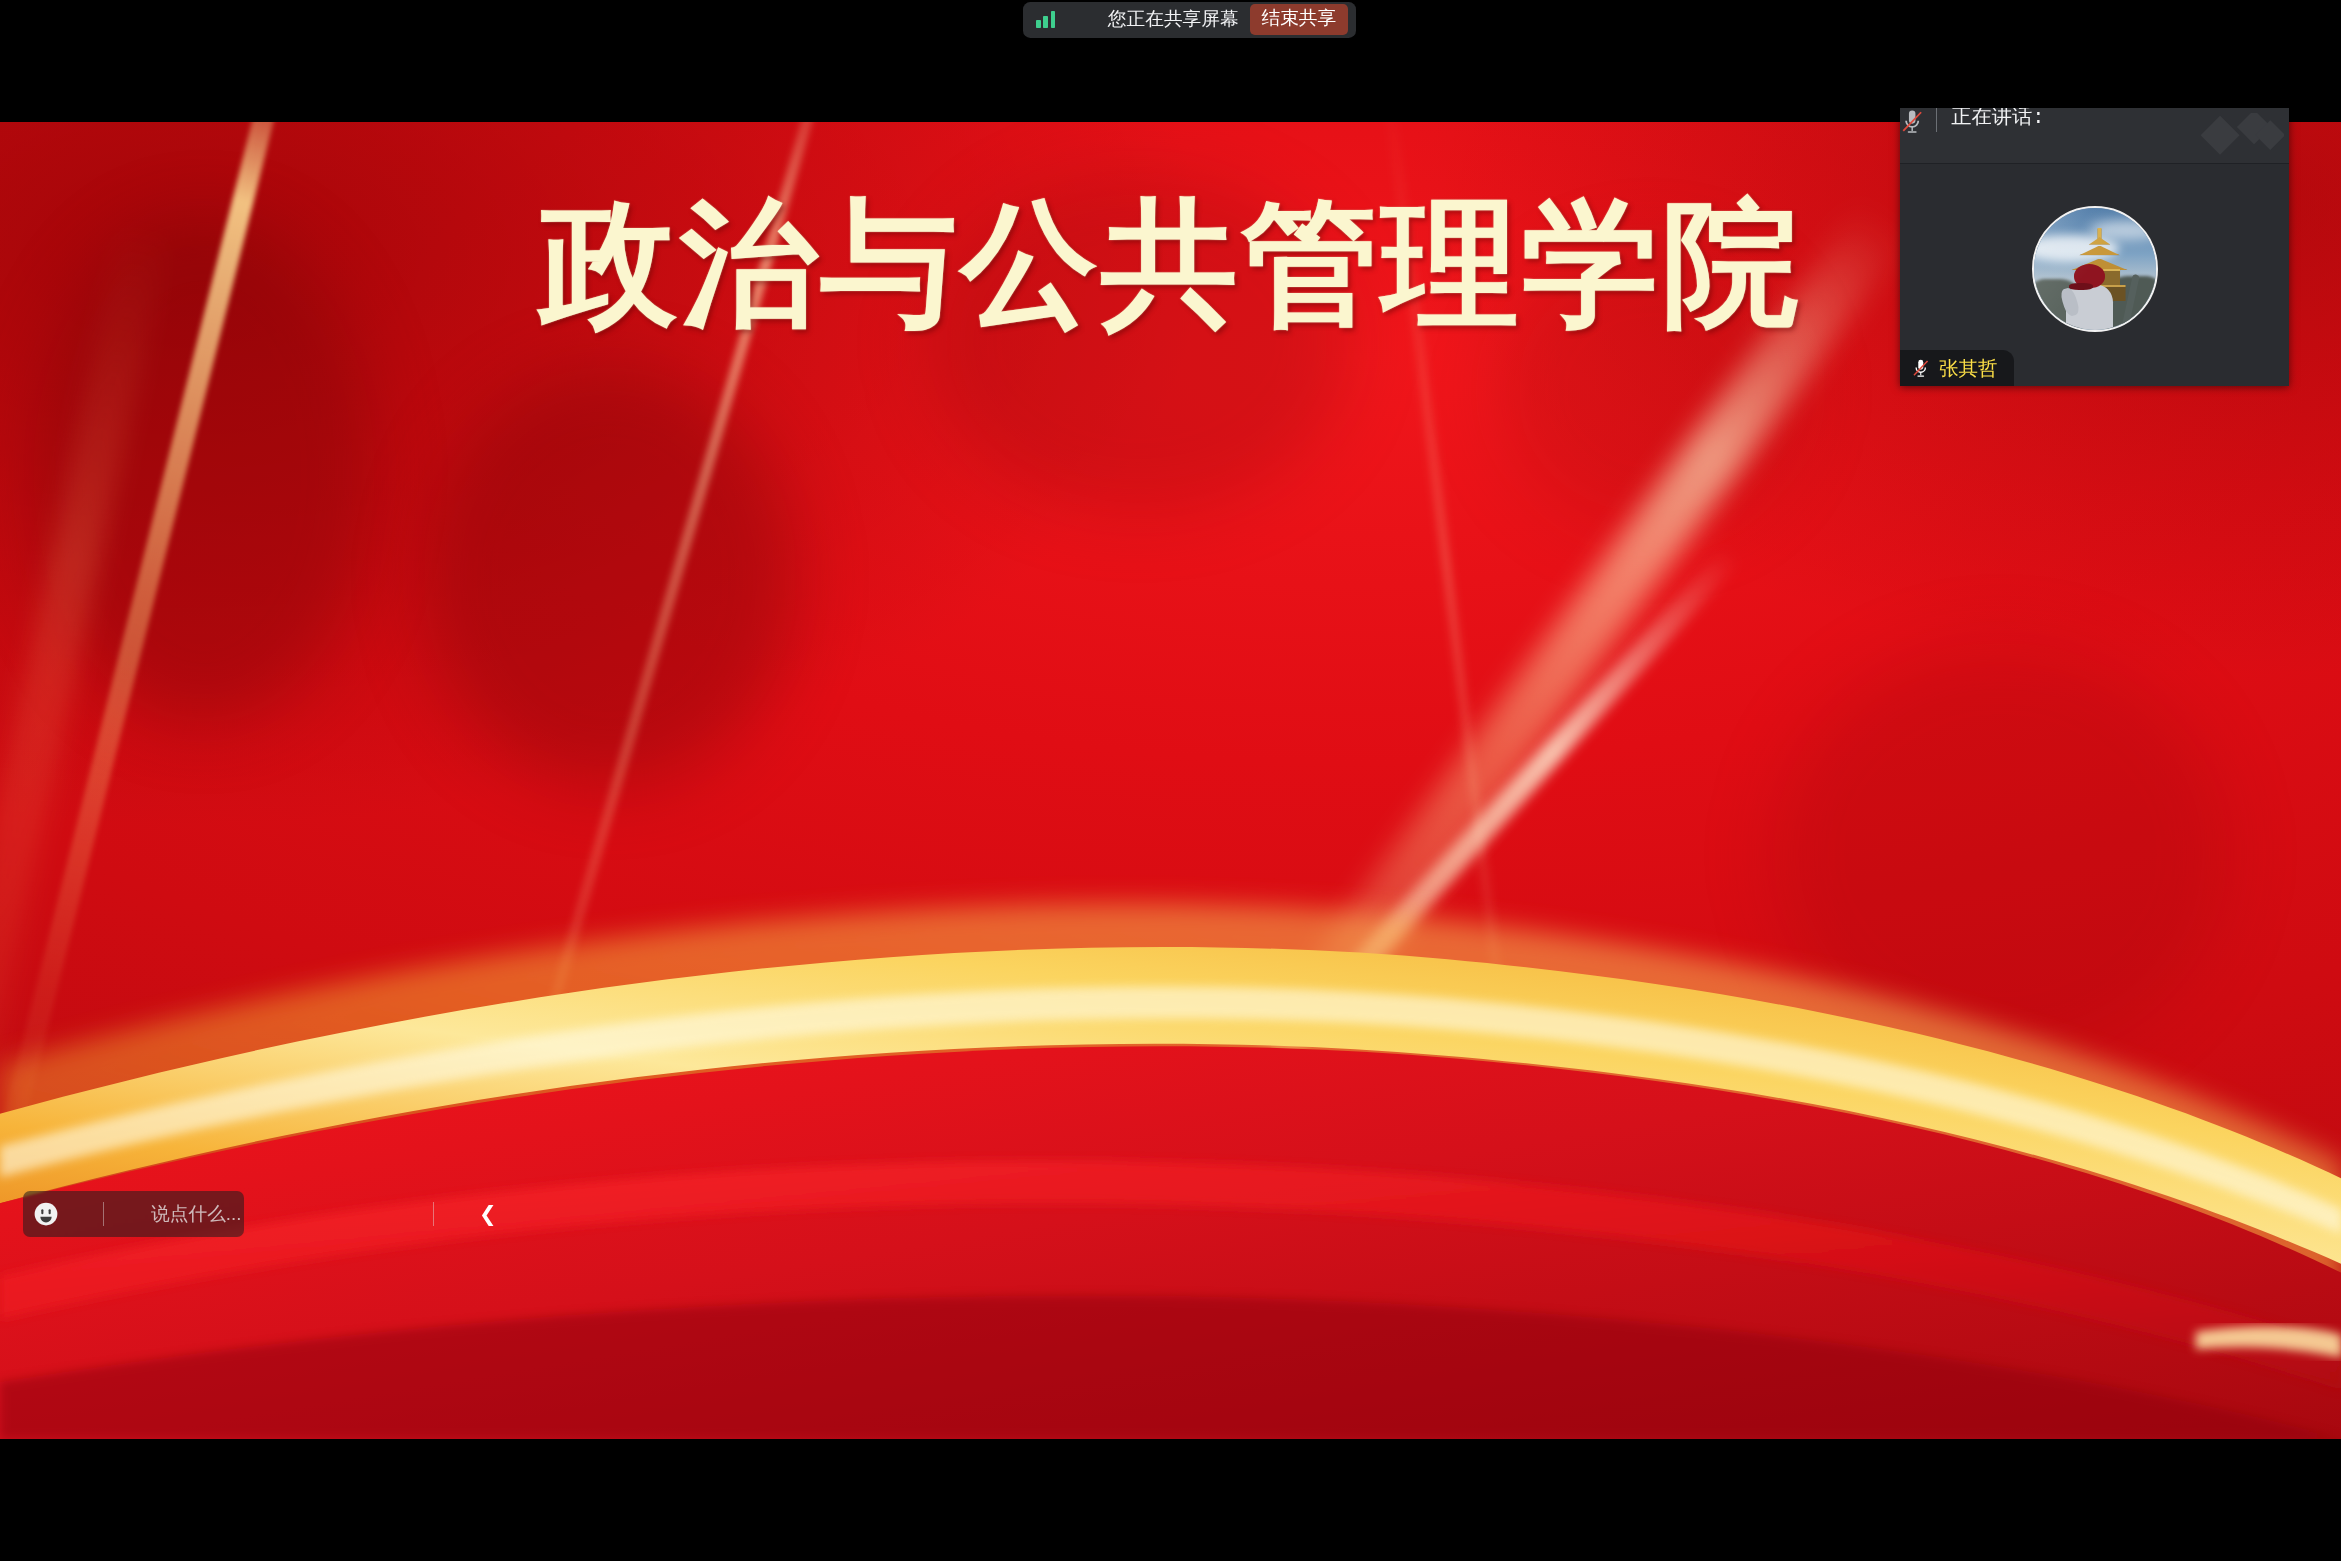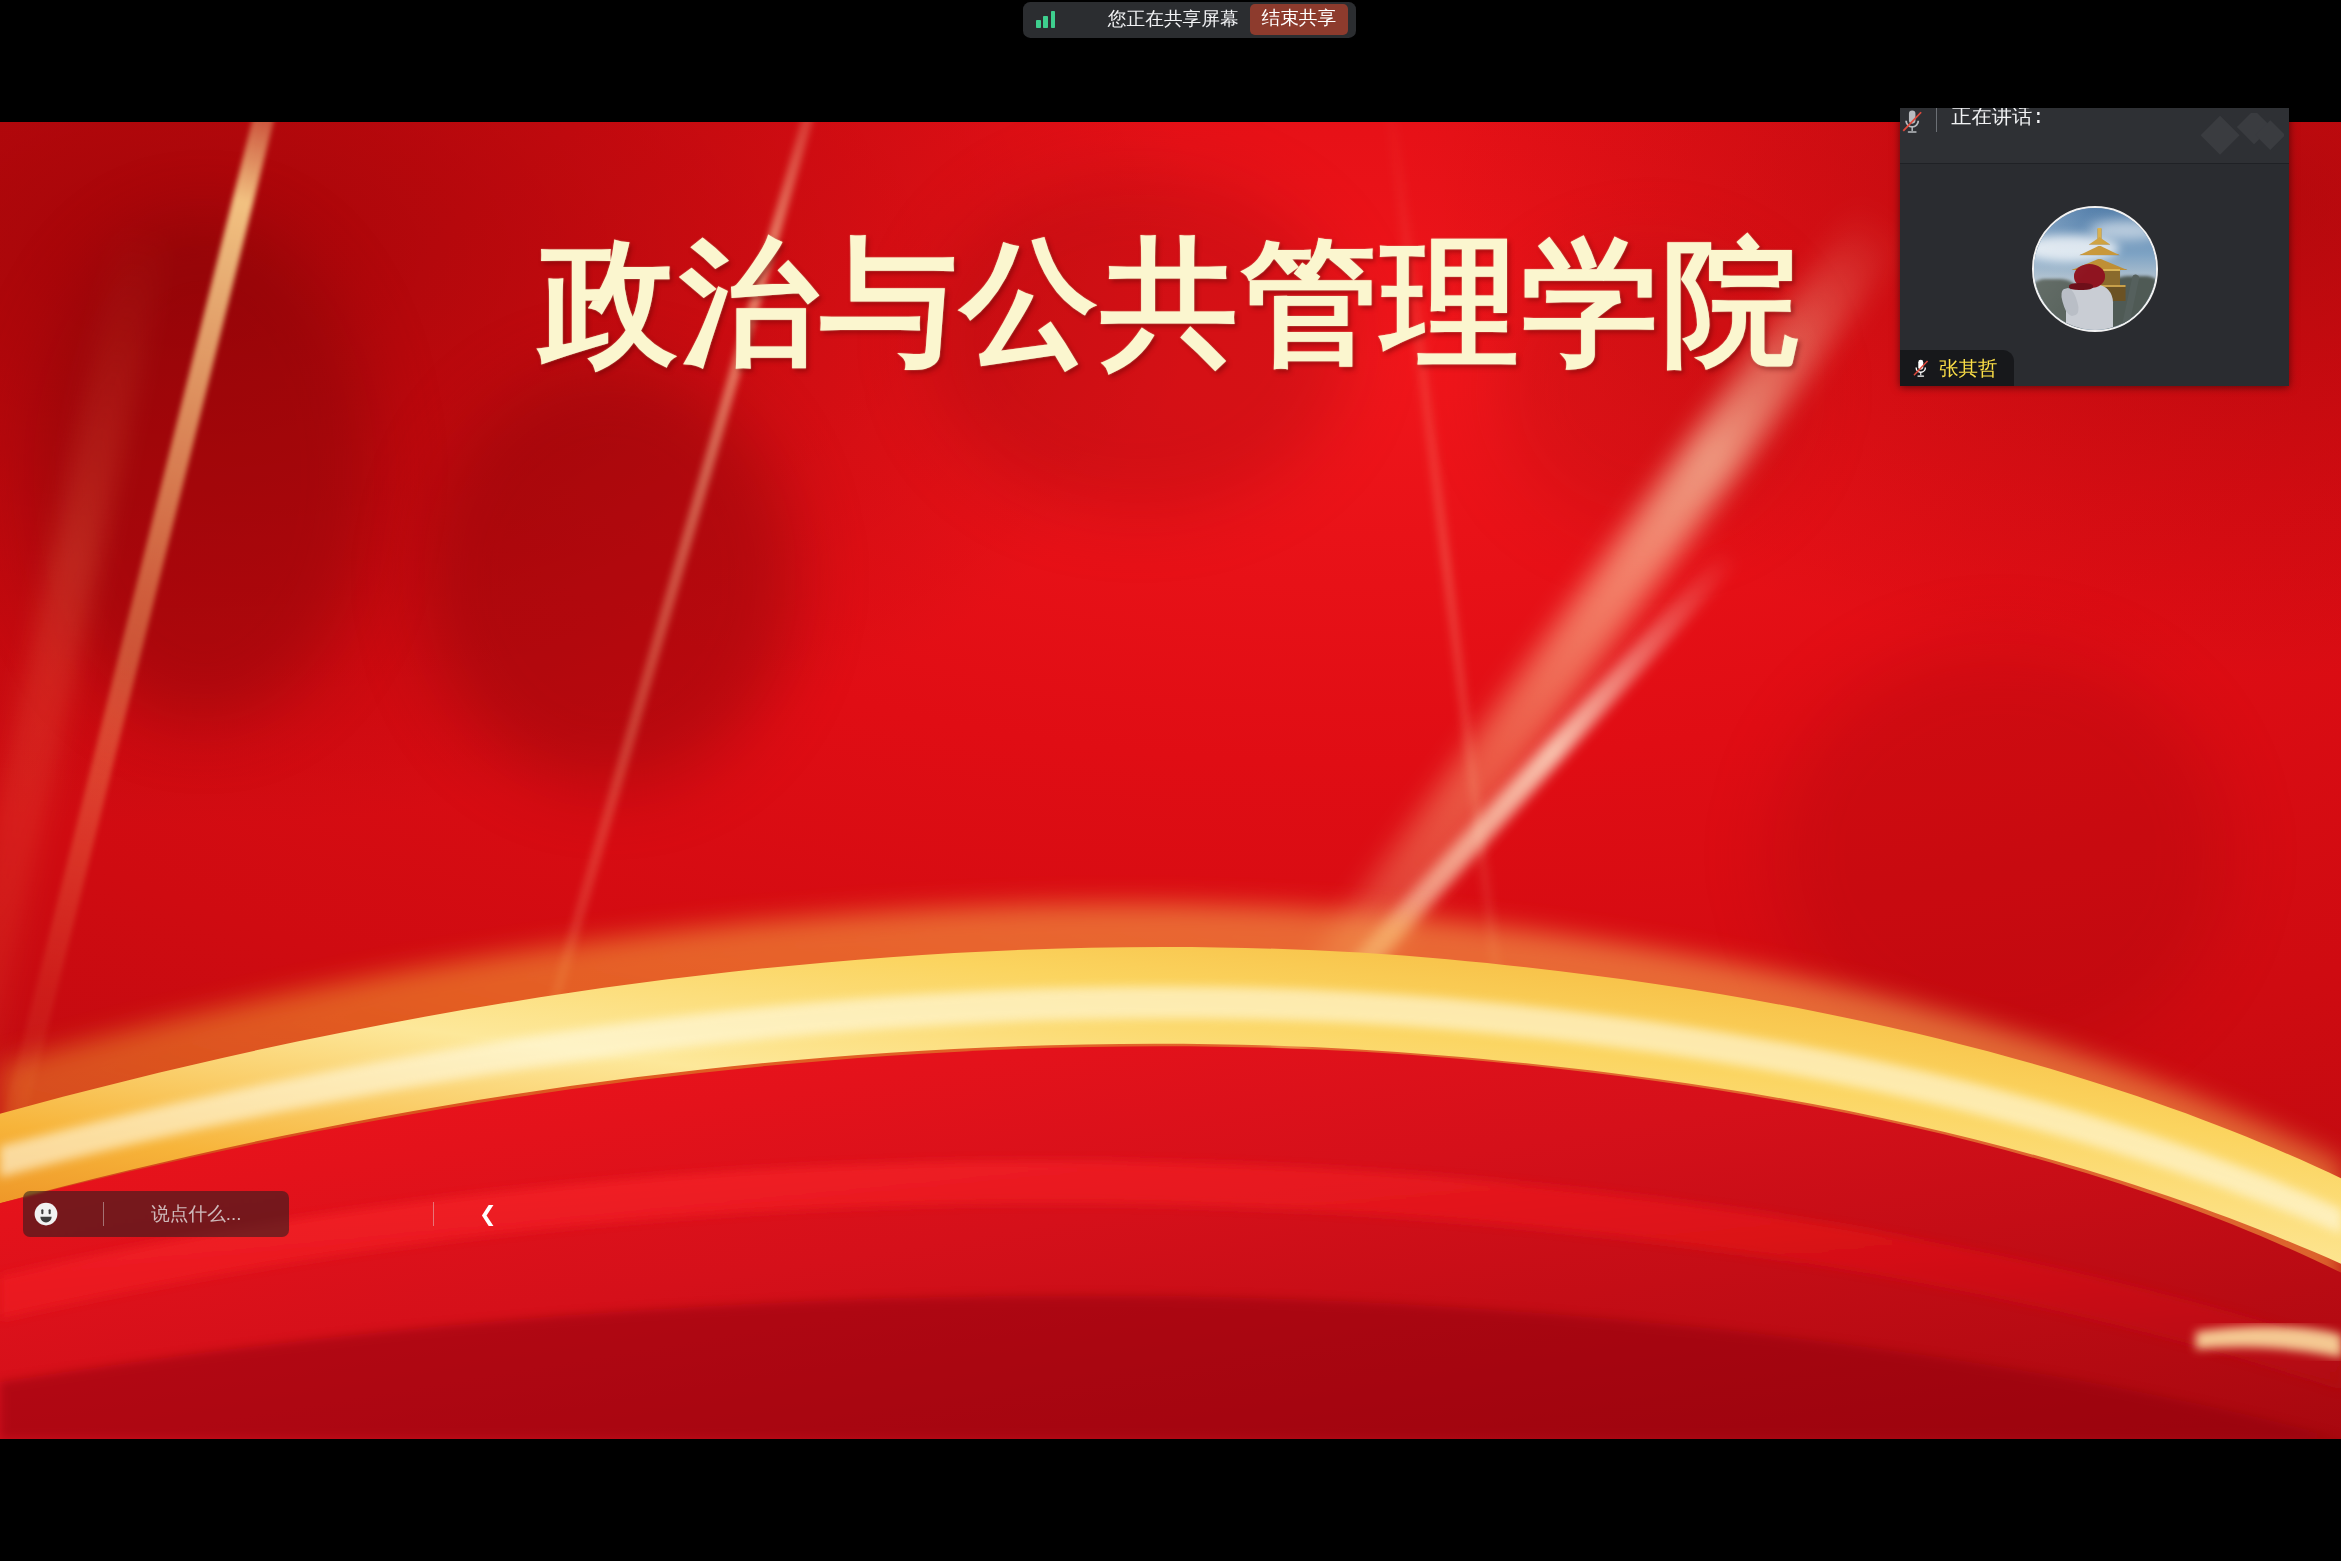--- a/index.html
+++ b/index.html
@@ -125,21 +125,21 @@
     font-weight: bold;
     letter-spacing: 3.3px;
     white-space: nowrap;
     text-shadow:
       0 0 1.6px rgba(255,250,210,0.65),
       2.4px 3.3px 5.7px rgba(90,0,0,0.45);
   }
   .tline.l1 {
     font-size: 137px;
     line-height: 155px;
-    margin-top: 105px;
+    margin-top: 66px;
   }
   .tline.l2 {
     font-size: 143px;
     line-height: 163px;
     margin-top: 50px;
   }
 
   
   #sharebar {
     position: absolute;
@@ -300,21 +300,21 @@
     padding: 0 16.3px 0 11.4px;
   }
   #namebadge .micmute { width: 19.5px; height: 21px; }
   #namebadge .micmute svg { width: 19.5px; height: 21px; }
   #namebadge .nm { color: #fde047; font-size: 19.5px; line-height: 19.5px; white-space: nowrap; }
 
   
   #chatbar {
     position: absolute;
     left: 23px; top: 1191px;
-    width: 266px; height: 46px;
+    width: 221px; height: 46px;
     display: flex; align-items: center;
     background: rgba(30,30,30,0.55);
     border-radius: 7px;
     backdrop-filter: blur(0.8px);
     gap: 36px;
   }
   #chatbar .emoji {
     width: 26px; height: 26px; margin: 0 8.1px 0 9.8px; flex: 0 0 auto;
   }
   #chatbar .emoji svg { display:block; width: 26px; height: 26px; }

